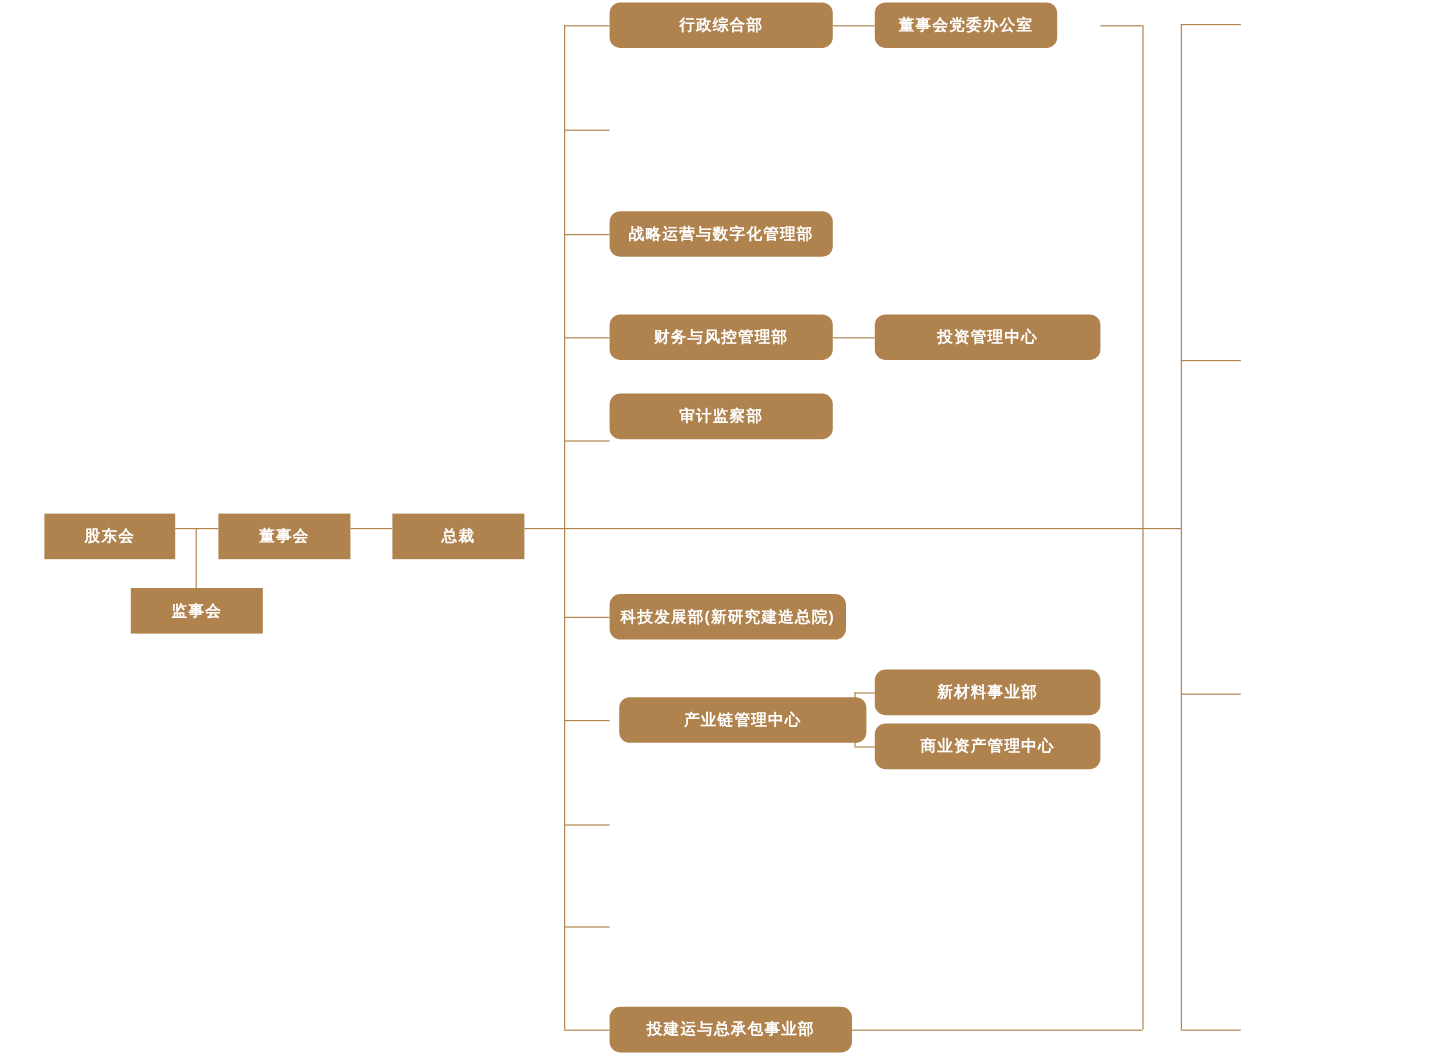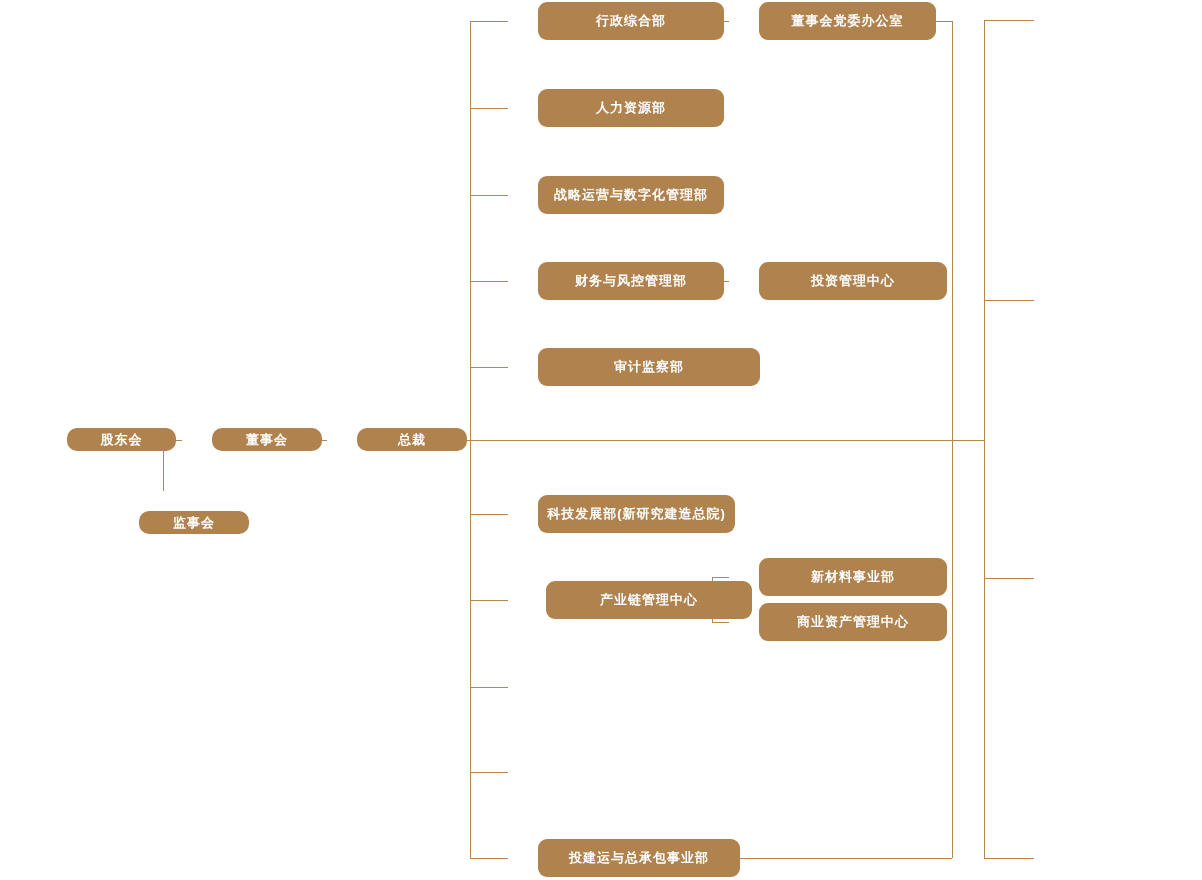--- a/index.html
+++ b/index.html
@@ -13,24 +13,23 @@
   .node{
     position:absolute;
     box-sizing:border-box;
     background:#af824e;
     color:#ffffff;
     display:flex;align-items:center;justify-content:center;
     font-size:13px;
     font-weight:600;
     letter-spacing:1px;
     white-space:nowrap;
-    margin-left:30px;
   }
   .node.lg{height:38px;border-radius:9px;}
-  .node.sm{height:23px;border-radius:10px;}
+  .node.sm{height:38px;border-radius:0;}
   .hline,.vline{position:absolute;background:#b28551;}
   .hline{height:1px;}
   .vline{width:1px;}
 </style>
 </head>
 <body>
 
 <div class="canvas">
 
   <div class="hline" style="left:146px;top:440px;width:36px"></div>
@@ -68,29 +67,28 @@
   <div class="vline" style="left:984px;top:20px;height:838px"></div>
 
   <div class="hline" style="left:984px;top:20px;width:50px"></div>
   <div class="hline" style="left:984px;top:300px;width:50px"></div>
   <div class="hline" style="left:984px;top:578px;width:50px"></div>
   <div class="hline" style="left:984px;top:858px;width:50px"></div>
 
   <div class="node sm" style="left:37px;top:428px;width:109px">股东会</div>
   <div class="node sm" style="left:182px;top:428px;width:110px">董事会</div>
   <div class="node sm" style="left:327px;top:428px;width:110px">总裁</div>
-  <div class="node sm" style="left:109px;top:511px;width:110px">监事会</div>
+  <div class="node sm" style="left:109px;top:490px;width:110px">监事会</div>
 
   <div class="node lg" style="left:508px;top:2px;width:186px">行政综合部</div>
-  <div class="node lg" style="left:508px;top:89px;width:186px">人力资源部</div>
   <div class="node lg" style="left:508px;top:262px;width:186px">财务与风控管理部</div>
   <div class="node lg" style="left:508px;top:176px;width:186px">战略运营与数字化管理部</div>
-  <div class="node lg" style="left:508px;top:348px;width:222px">审计监察部</div>
+  <div class="node lg" style="left:508px;top:328px;width:186px">审计监察部</div>
   <div class="node lg" style="left:508px;top:495px;width:197px">科技发展部(新研究建造总院)</div>
   <div class="node lg" style="left:516px;top:581px;width:206px">产业链管理中心</div>
   <div class="node lg" style="left:508px;top:839px;width:202px">投建运与总承包事业部</div>
 
-  <div class="node lg" style="left:729px;top:2px;width:177px">董事会党委办公室</div>
+  <div class="node lg" style="left:729px;top:2px;width:152px">董事会党委办公室</div>
   <div class="node lg" style="left:729px;top:262px;width:188px">投资管理中心</div>
   <div class="node lg" style="left:729px;top:558px;width:188px">新材料事业部</div>
   <div class="node lg" style="left:729px;top:603px;width:188px">商业资产管理中心</div>
 
 </div>
 
 </body></html>

